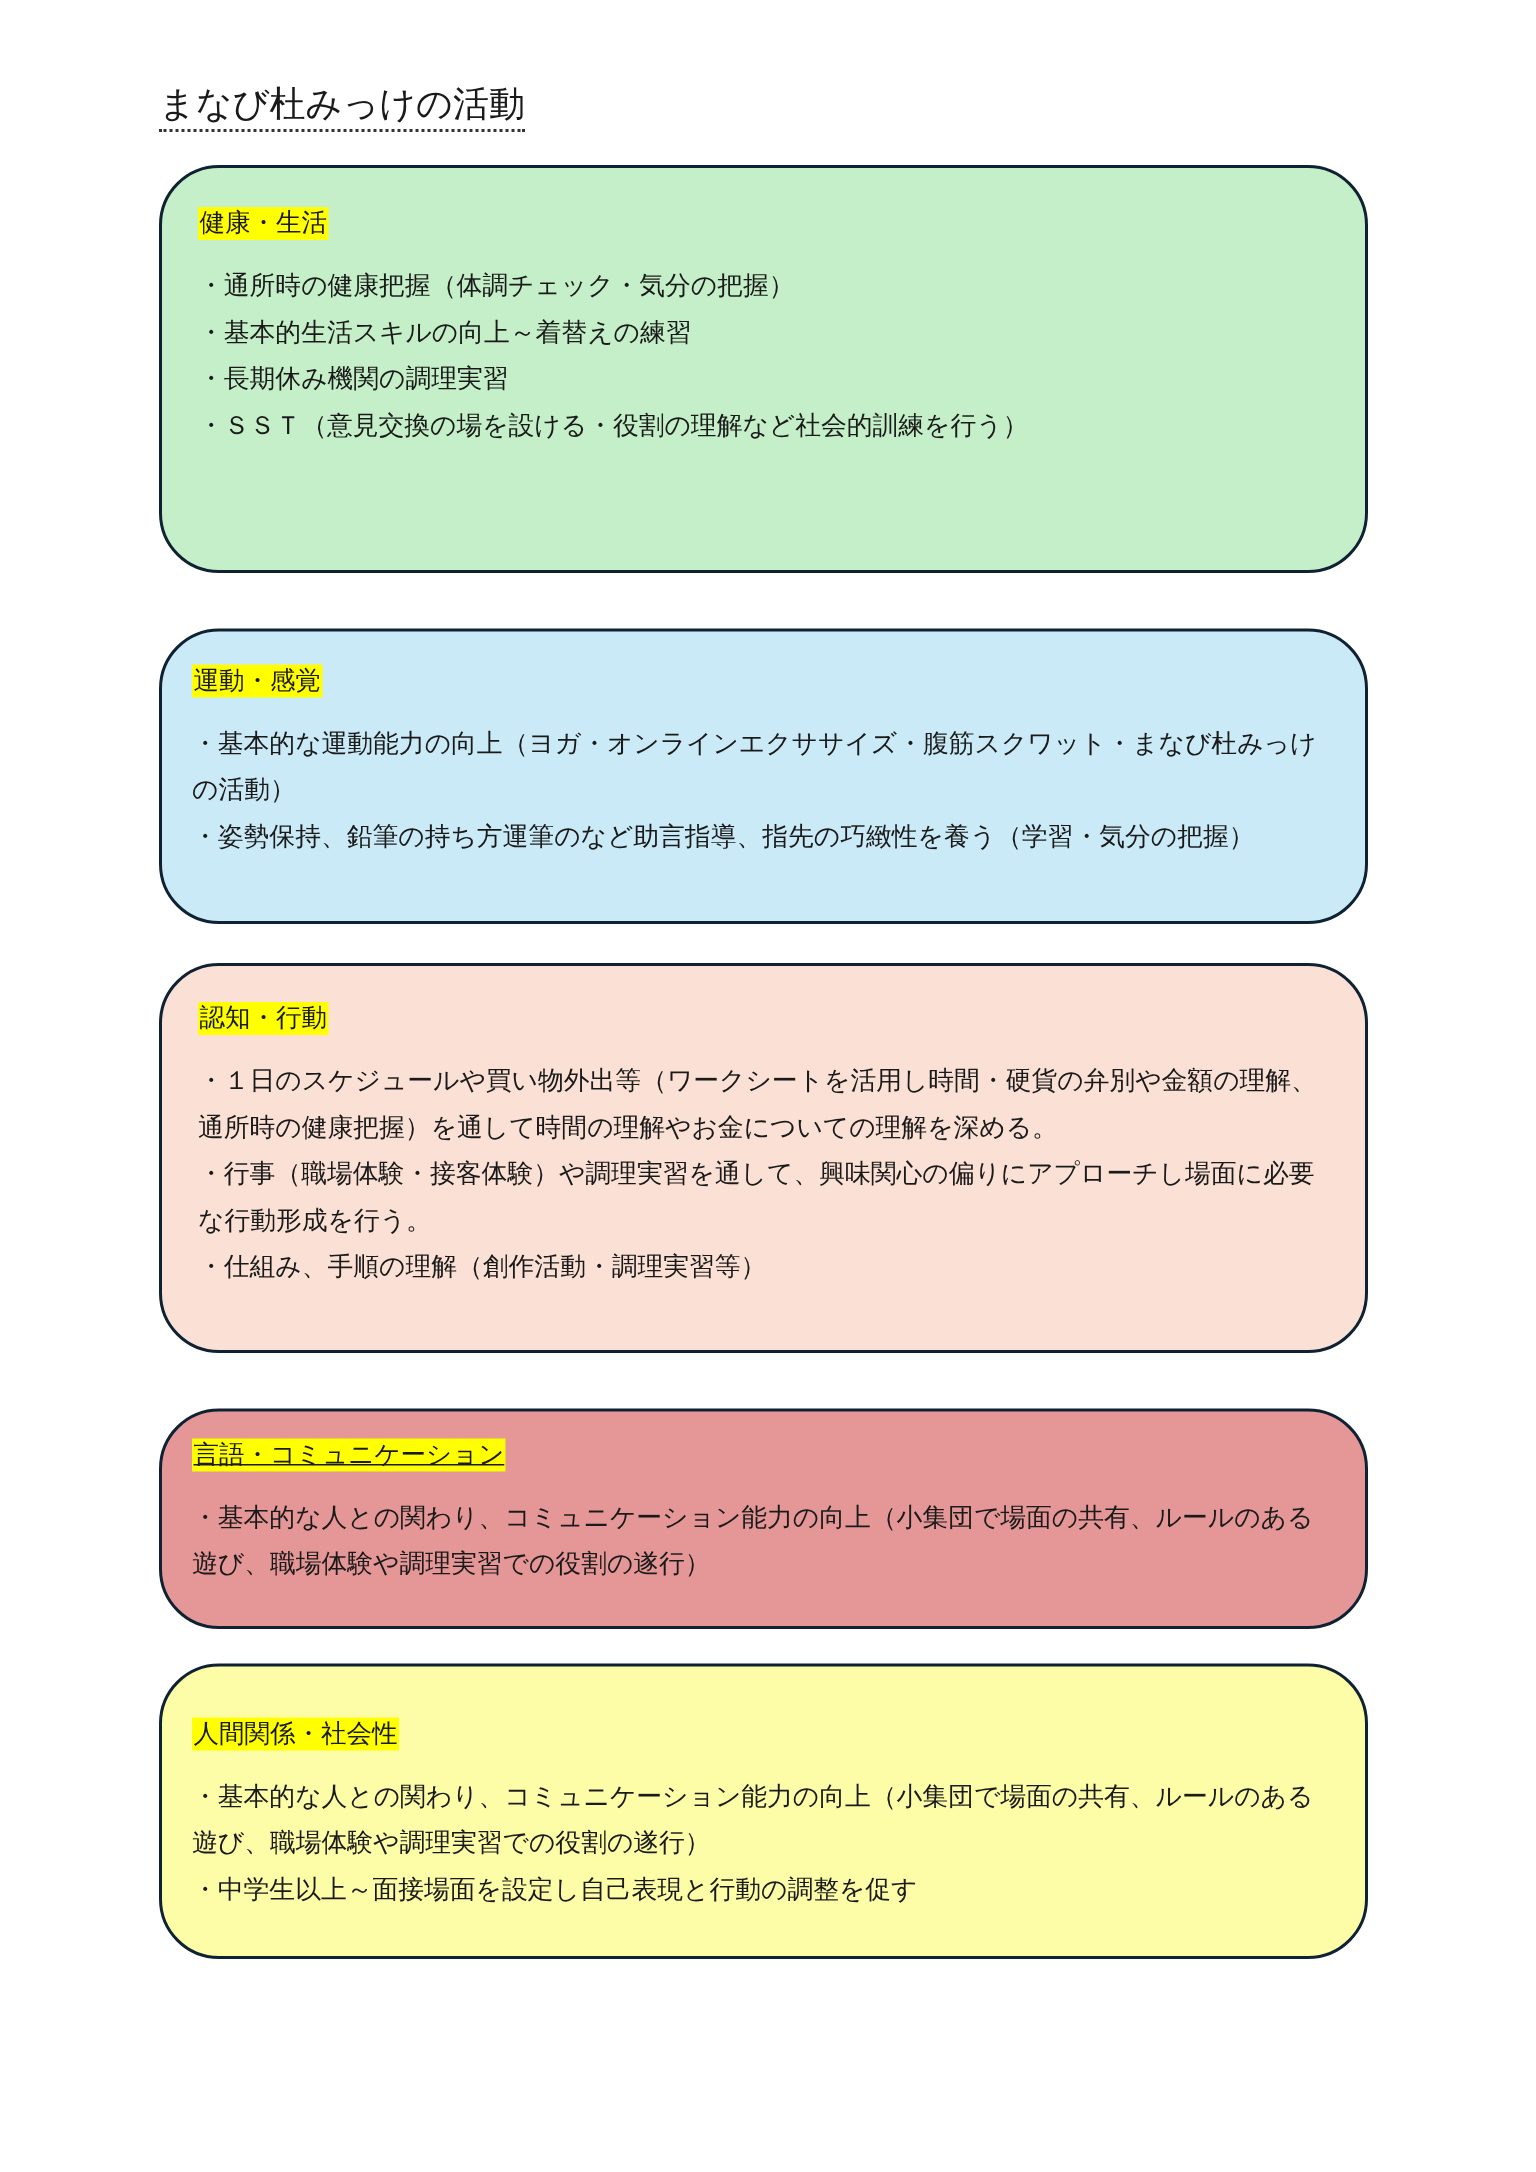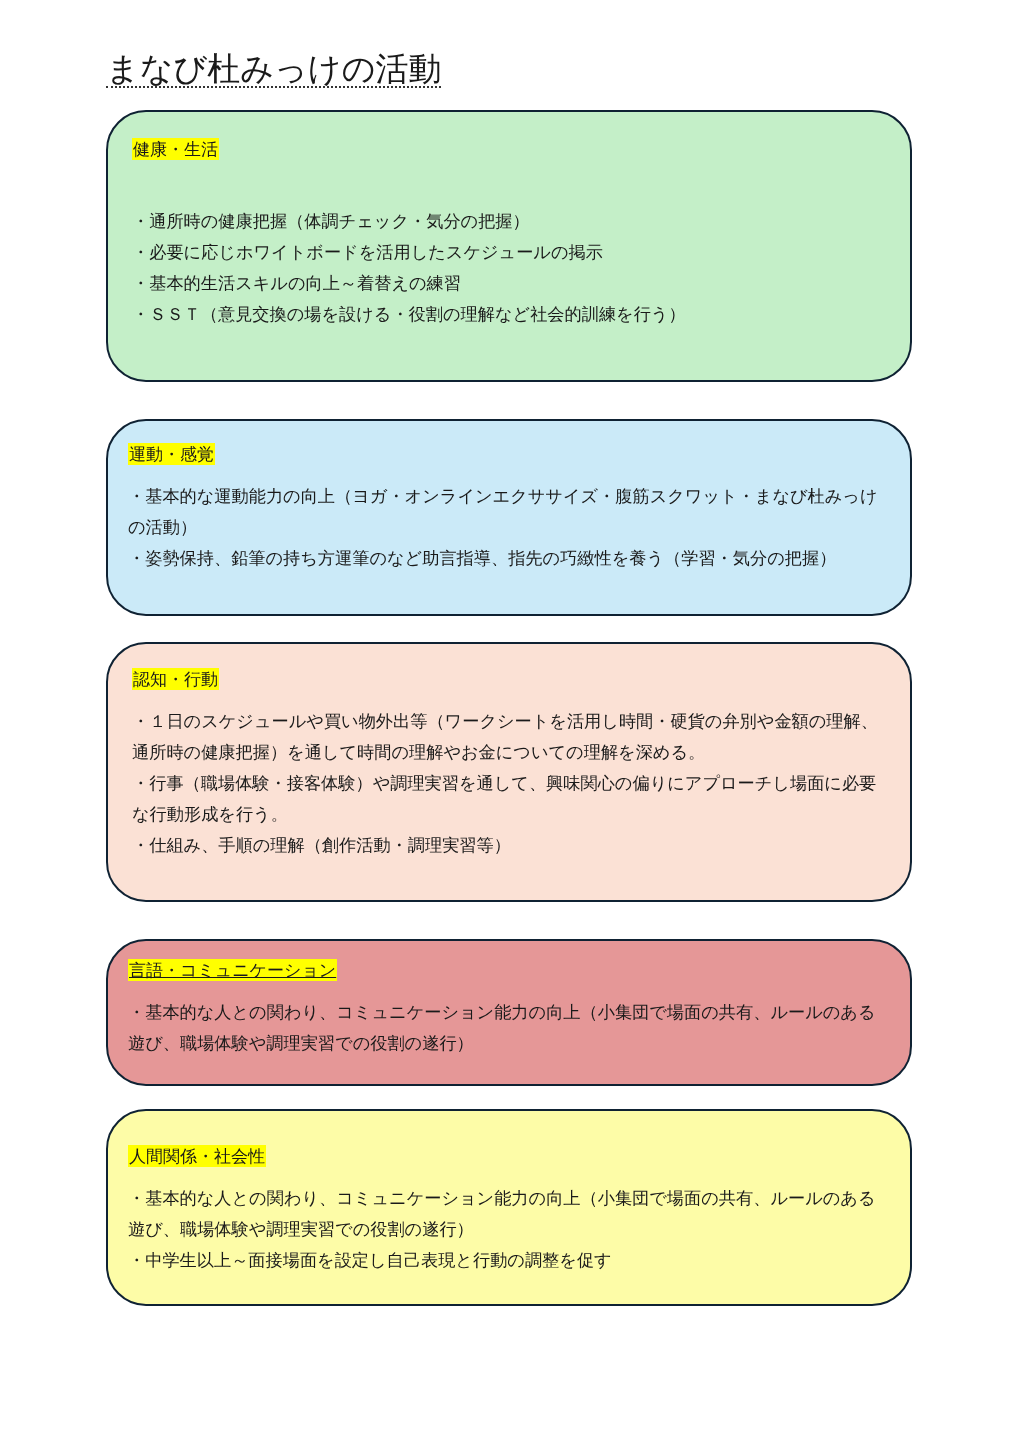--- a/index.html
+++ b/index.html
@@ -3,21 +3,21 @@
   <meta charset="utf-8">
   <style>
     html, body { margin: 0; padding: 0; background: #ffffff; }
     body {
       width: 1024px; height: 1448px; position: relative; overflow: hidden;
       font-family: "DejaVu Sans", "Liberation Sans", sans-serif;
       color: #1a1a1a;
     }
     .page-title {
       position: absolute; left: 106px; top: 52px;
-      font-size: 33px; line-height: 34px; letter-spacing: 0px;
+      font-size: 24px; line-height: 34px; letter-spacing: 0px;
       border-bottom: 2px dotted #333;
       padding-bottom: 0px;
       white-space: nowrap;
       text-align: right;
     }
     .card {
       position: absolute; left: 106px; width: 806px;
       border: 2.5px solid #0f2233;
       box-sizing: border-box;
       border-radius: 40px;
@@ -35,24 +35,24 @@
     }
     .card-line { display: block; white-space: pre-wrap; }
   </style>
 </head>
 <body>
 
 <div class="page-title">まなび杜みっけの活動</div>
 
 <div class="card" style="top:110px; height:272px; background:#c4efc8;">
   <span class="card-heading" style="left:24px; top:26px;">健康・生活</span>
-  <div class="card-body" style="left:24px; top:64px;margin-top:30px;">
+  <div class="card-body" style="left:24px; top:64px;">
     <span class="card-line">・通所時の健康把握（体調チェック・気分の把握）</span>
-    <span class="card-line">・必要に応じホワイトボードを活用したスケジュールの掲示</span>
     <span class="card-line">・基本的生活スキルの向上～着替えの練習</span>
+    <span class="card-line">・長期休み機関の調理実習</span>
     <span class="card-line">・ＳＳＴ（意見交換の場を設ける・役割の理解など社会的訓練を行う）</span>
   </div>
 </div>
 
 <div class="card" style="top:419px; height:197px; background:#cbeaf8;">
   <span class="card-heading" style="left:20px; top:22px;">運動・感覚</span>
   <div class="card-body" style="left:20px; top:60px;">
     <span class="card-line">・基本的な運動能力の向上（ヨガ・オンラインエクササイズ・腹筋スクワット・まなび杜みっけの活動）</span>
     <span class="card-line">・姿勢保持、鉛筆の持ち方運筆のなど助言指導、指先の巧緻性を養う（学習・気分の把握）</span>
   </div>

